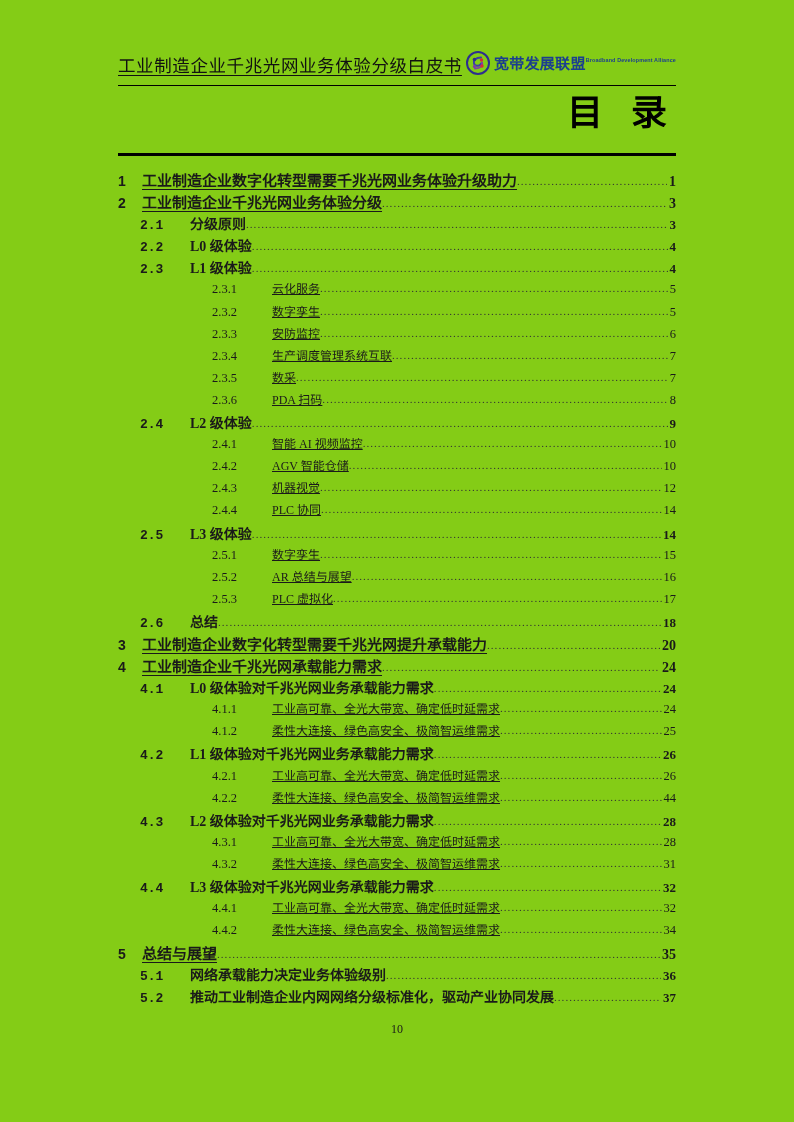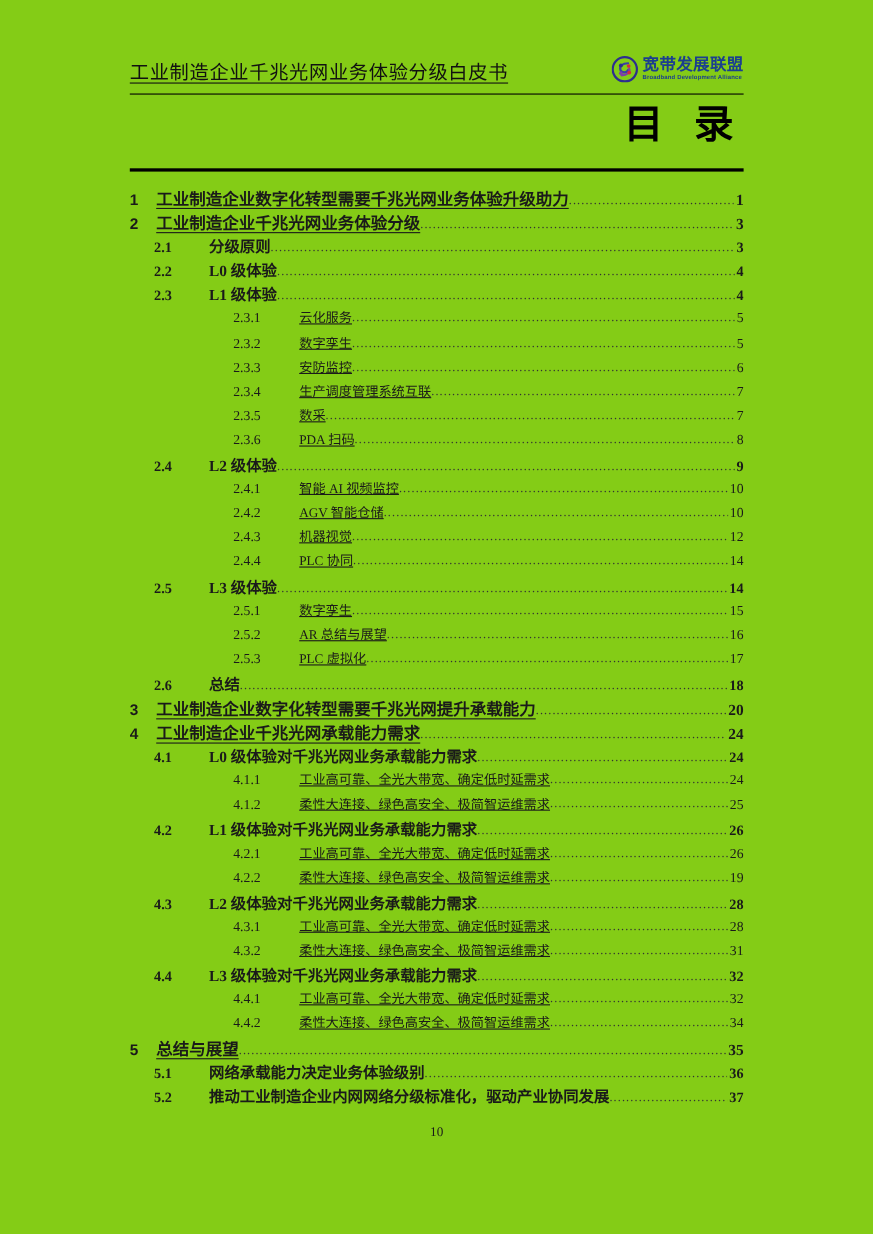--- a/index.html
+++ b/index.html
@@ -58,21 +58,20 @@
     transform: translateY(-1px);
   }
   .logo-mark {
     width: 24px;
     height: 24px;
     flex: 0 0 24px;
     display: block;
   }
   .logo-text {
     display: flex;
-    flex-direction: column;
     justify-content: space-between;
     line-height: 1;
   }
   .logo-cn {
     font-family: "Liberation Sans", "DejaVu Sans", sans-serif;
     font-size: 15px;
     font-weight: bold;
     color: #1b3f8f;
     letter-spacing: 0.3px;
     white-space: nowrap;
@@ -154,21 +153,21 @@
     font-size: 15px;
     font-weight: bold;
     text-decoration: underline;
     text-underline-offset: 2.5px;
     text-decoration-thickness: 1px;
   }
   .lv1 .toc-page  { font-size: 14px; font-weight: bold; }
 
   
   .lv2 { padding-left: 22px; }
-  .lv2 .toc-num   { width: 50px; font-size: 13px; font-weight: bold; }
+  .lv2 .toc-num   { width: 50px; font-size: 13px; font-weight: bold; font-family: Liberation Mono, monospace; }
   .lv2 .toc-label { font-size: 14px; font-weight: bold; }
   .lv2 .toc-page  { font-size: 13px; font-weight: bold; }
 
   
   .lv3 { padding-left: 54px; }
   .lv3 .toc-num   { width: 60px; font-size: 12.5px; margin-left: 40px; }
   .lv3 .toc-label { font-size: 12px; text-decoration: underline; }
   .lv3 .toc-page  { font-size: 12.5px; }
 
   
@@ -378,21 +377,21 @@
       <div class="toc-row lv3">
         <span class="toc-num">4.2.1</span>
         <span class="toc-label">工业高可靠、全光大带宽、确定低时延需求</span>
         <span class="toc-dots">................................................................................................................................................................................................................................................</span>
         <span class="toc-page">26</span>
       </div>
       <div class="toc-row lv3">
         <span class="toc-num">4.2.2</span>
         <span class="toc-label">柔性大连接、绿色高安全、极简智运维需求</span>
         <span class="toc-dots">................................................................................................................................................................................................................................................</span>
-        <span class="toc-page">19</span>
+        <span class="toc-page">44</span>
       </div>
       <div class="toc-row lv2">
         <span class="toc-num">4.3</span>
         <span class="toc-label">L2 级体验对千兆光网业务承载能力需求</span>
         <span class="toc-dots">................................................................................................................................................................................................................................................</span>
         <span class="toc-page">28</span>
       </div>
       <div class="toc-row lv3">
         <span class="toc-num">4.3.1</span>
         <span class="toc-label">工业高可靠、全光大带宽、确定低时延需求</span>

